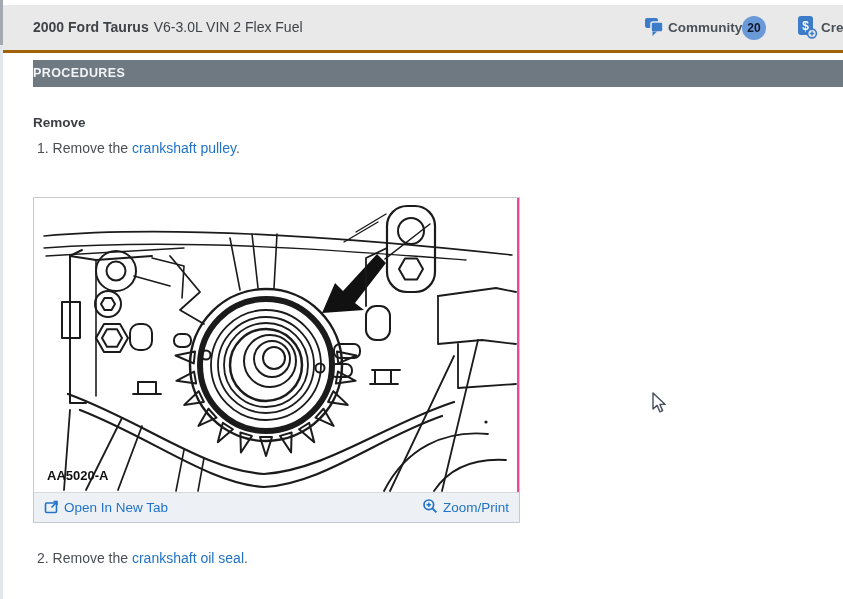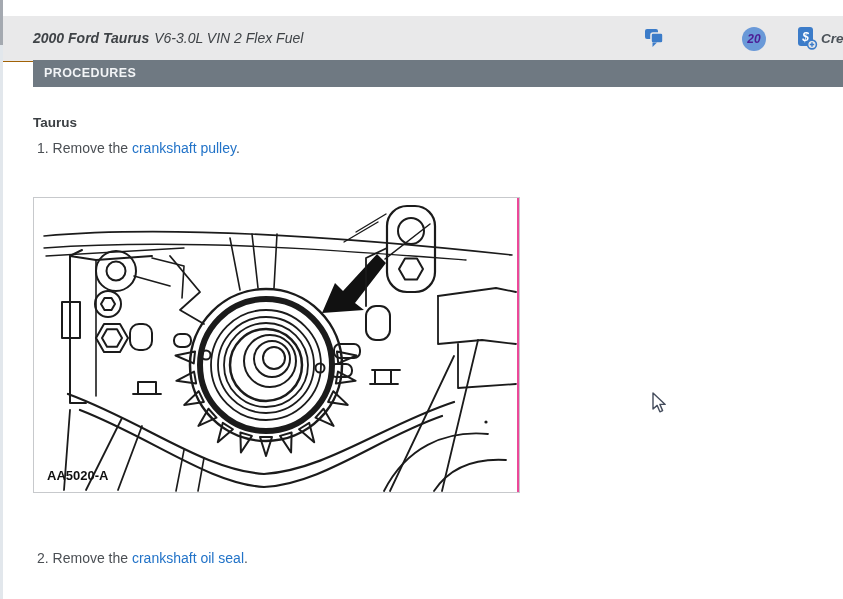--- a/index.html
+++ b/index.html
@@ -14,51 +14,51 @@
     width:843px;height:599px;position:relative;overflow:hidden;
     background:#ffffff;font-family:"Liberation Sans",sans-serif;
     -webkit-font-smoothing:antialiased;
   }
   
   .left-strip-top{position:absolute;left:0;top:0;width:3px;height:45px;background:#a4a9b0;}
   .left-strip-bottom{position:absolute;left:0;top:45px;width:3px;height:554px;background:#e2e7ec;}
 
   
   .topbar{
-    position:absolute;left:3px;top:16px;right:0;height:45px;
-    background:var(--topbar-bg);border-bottom:1px solid #a16207;font-style:italic;
+    position:absolute;left:3px;top:5px;right:0;height:45px;
+    background:var(--topbar-bg);border-bottom:3px solid #a16207;
   }
   .vehicle-title{
     position:absolute;left:30px;top:0;height:45px;line-height:45px;
     font-size:14px;color:#3f4347;white-space:nowrap;
   }
   .vehicle-title b{font-weight:bold;margin-right:5px;}
   .community-icon{position:absolute;left:641px;top:12px;}
   .community-label{
     position:absolute;left:665px;top:0;height:45px;line-height:45px;
     font-weight:bold;font-size:13.5px;color:#4a5158;
   }
   .community-badge{
     position:absolute;left:739px;top:11px;width:24px;height:24px;border-radius:50%;
-    background:var(--badge-blue);color:#4c1d95;font-size:12px;font-weight:bold;
+    background:var(--badge-blue);color:#0f172a;font-size:12px;font-weight:bold;
     text-align:center;line-height:24px;
   }
   .credits-icon{position:absolute;left:793px;top:10px;}
   .credits-label{
     position:absolute;left:818px;top:0;height:53px;line-height:45px;
     font-weight:bold;font-size:13.5px;color:#4a5158;white-space:nowrap;
   }
 
   
   .procedures-bar{
     position:absolute;left:33px;top:60px;right:0;height:27px;
     background:var(--procedures-bar-bg);
   }
   .procedures-bar span{
-    display:block;padding-left:11px;line-height:27px;color:#f2f4f6;
+    display:block;line-height:27px;color:#f2f4f6;
     font-size:12.5px;font-weight:bold;letter-spacing:.4px;
   }
 
   
   .section-heading{
     position:absolute;left:33px;top:115px;font-size:13.5px;font-weight:bold;color:#3b3f43;
   }
   .step{position:absolute;left:37px;font-size:14px;color:#4b4f54;white-space:nowrap;}
   .step-1{top:140px;}
   .step-2{top:550px;}
@@ -100,38 +100,39 @@
 
   <span class="community-icon">
     <svg width="21" height="20" viewBox="0 0 21 20">
       <g fill="var(--icon-blue)">
         <rect x="1" y="1" width="13" height="10" rx="2"></rect>
         <rect x="7" y="5" width="12" height="10" rx="2" stroke="#e9e9ea" stroke-width="1.6"></rect>
         <path d="M8.5,14.5 v4.5 l4.5,-4.5 z"></path>
       </g>
     </svg>
   </span>
+  <span class="community-label">Community</span>
   <span class="community-badge">20</span>
 
   <span class="credits-icon">
     <svg width="23" height="25" viewBox="0 0 23 25">
       <rect x="2" y="1" width="15" height="19" rx="3" fill="var(--icon-blue)"></rect>
       <text x="9.5" y="14.5" text-anchor="middle" font-size="12" font-weight="bold" font-family="Liberation Sans, sans-serif" fill="#ffffff">$</text>
       <circle cx="16" cy="18.5" r="4.4" fill="#e9e9ea" stroke="var(--icon-blue)" stroke-width="1.6"></circle>
       <path d="M16,16.3 v4.4 M13.8,18.5 h4.4" stroke="var(--icon-blue)" stroke-width="1.4"></path>
     </svg>
   </span>
   <span class="credits-label">Cre</span>
 </div>
 
 <div class="procedures-bar">
   <span>PROCEDURES</span>
 </div>
 
-<div class="section-heading">Taurus</div>
+<div class="section-heading">Remove</div>
 
 <div class="step step-1">
   <span>1.</span>
   <span>Remove the </span><a>crankshaft pulley</a><span>.</span>
 </div>
 
 <div class="figure-card">
   <div class="figure-image">
     <svg width="483" height="294" viewBox="0 0 483 294">
       <g class="diagram-stroke">
@@ -224,20 +225,46 @@
         <path d="M 150,252 L 142,293" stroke-width="1.6"></path>
         <path d="M 170,260 L 164,293" stroke-width="1.6"></path>
 
         <path d="M 350,293 C 372,250 410,232 454,236" stroke-width="1.8"></path>
         <path d="M 400,293 C 414,272 438,260 472,262" stroke-width="1.8"></path>
         <circle cx="452" cy="224" r="1.6" fill="#1b1b1b" stroke="none"></circle>
       </g>
     </svg>
     <span class="figure-label">AA5020-A</span>
   </div>
+  <div class="figure-footer">
+    <a>
+      <span>
+        <svg width="15" height="15" viewBox="0 0 15 15">
+          <g fill="none" stroke="var(--link-blue)" stroke-width="1.6">
+            <rect x="1.5" y="4" width="11" height="9.5" rx="1.2"></rect>
+            <path d="M7.5,8.5 L13,3"></path>
+            <path d="M9.5,2.5 h3.5 v3.5"></path>
+          </g>
+        </svg>
+      </span>
+      <span>Open In New Tab</span>
+    </a>
+    <a>
+      <span>
+        <svg width="16" height="16" viewBox="0 0 16 16">
+          <g fill="none" stroke="var(--link-blue)">
+            <circle cx="6.8" cy="6.8" r="4.8" stroke-width="1.7"></circle>
+            <path d="M10.4,10.4 L14.4,14.4" stroke-width="2"></path>
+            <path d="M6.8,4.6 v4.4 M4.6,6.8 h4.4" stroke-width="1.4"></path>
+          </g>
+        </svg>
+      </span>
+      <span>Zoom/Print</span>
+    </a>
+  </div>
 </div>
 
 <div class="step step-2">
   <span>2.</span>
   <span>Remove the </span><a>crankshaft oil seal</a><span>.</span>
 </div>
 
 <span class="mouse-cursor">
   <svg width="16" height="22" viewBox="0 0 16 22">
     <path d="M1,1 L1,17 L5.2,13.4 L7.9,19.8 L10.6,18.6 L7.9,12.4 L13.2,12.4 Z" fill="#ffffff" stroke="#444c5c" stroke-width="1.4" stroke-linejoin="round"></path>

